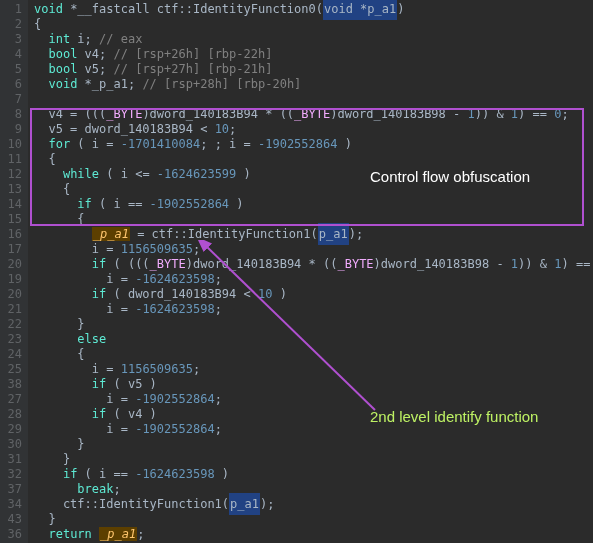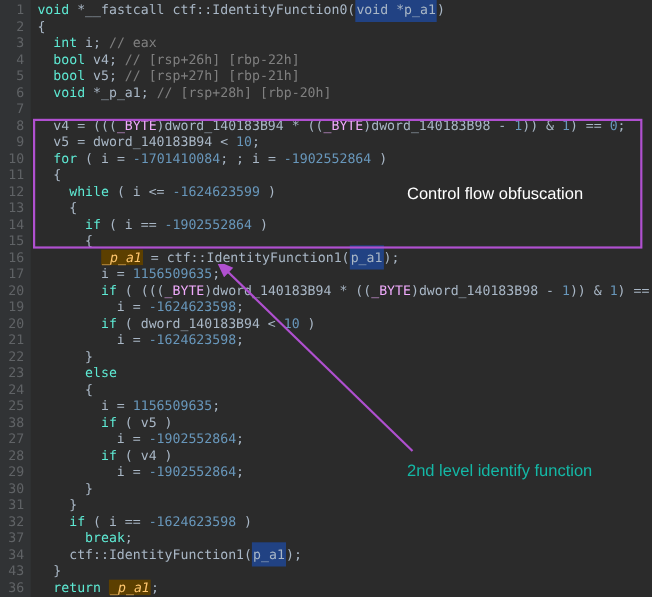--- a/index.html
+++ b/index.html
@@ -50,25 +50,25 @@
 .annotation1 {
   position: absolute;
   color: #ffffff;
   font-size: 15px;
   font-family: Arial, sans-serif;
   left: 370px;
   top: 168px;
 }
 .annotation2 {
   position: absolute;
-  color: #14b8a6;
+  color: #bef264;
   font-size: 15px;
   font-family: Arial, sans-serif;
   left: 370px;
-  top: 420px;
+  top: 408px;
 }
 .arrow {
   position: absolute;
   left: 195px;
   top: 240px;
   width: 200px;
   height: 175px;
   pointer-events: none;
 }
 </style>

